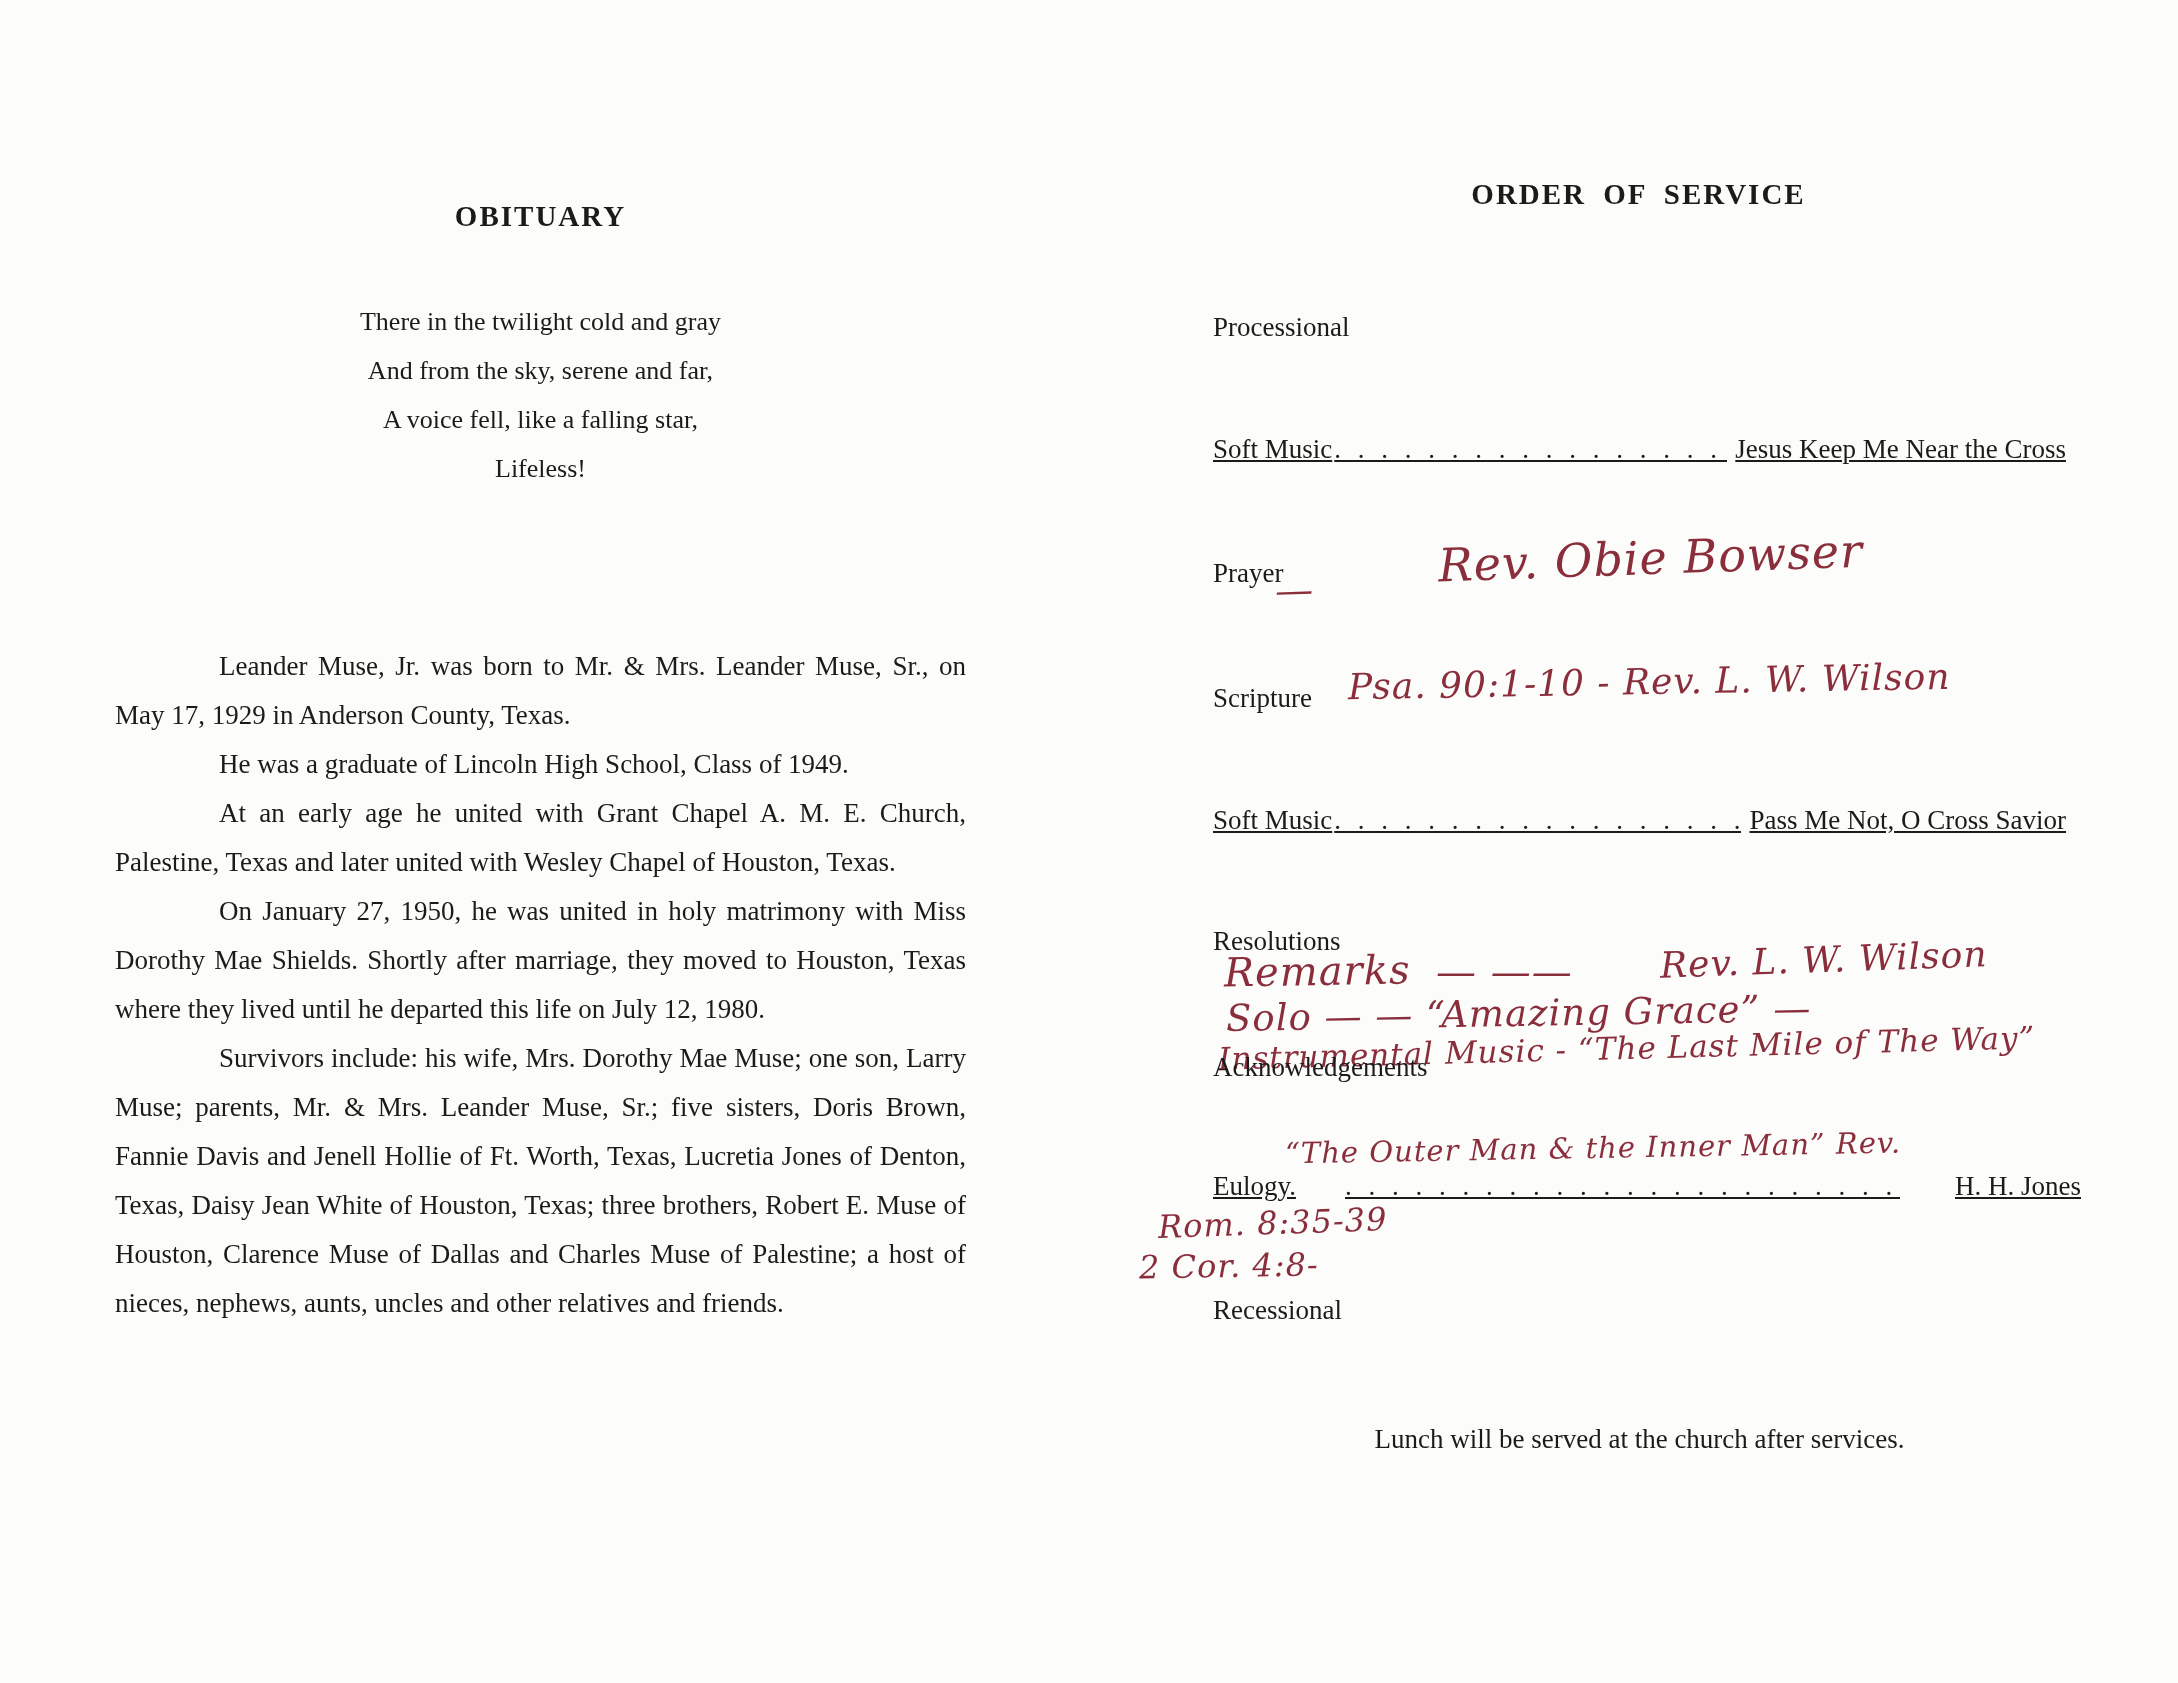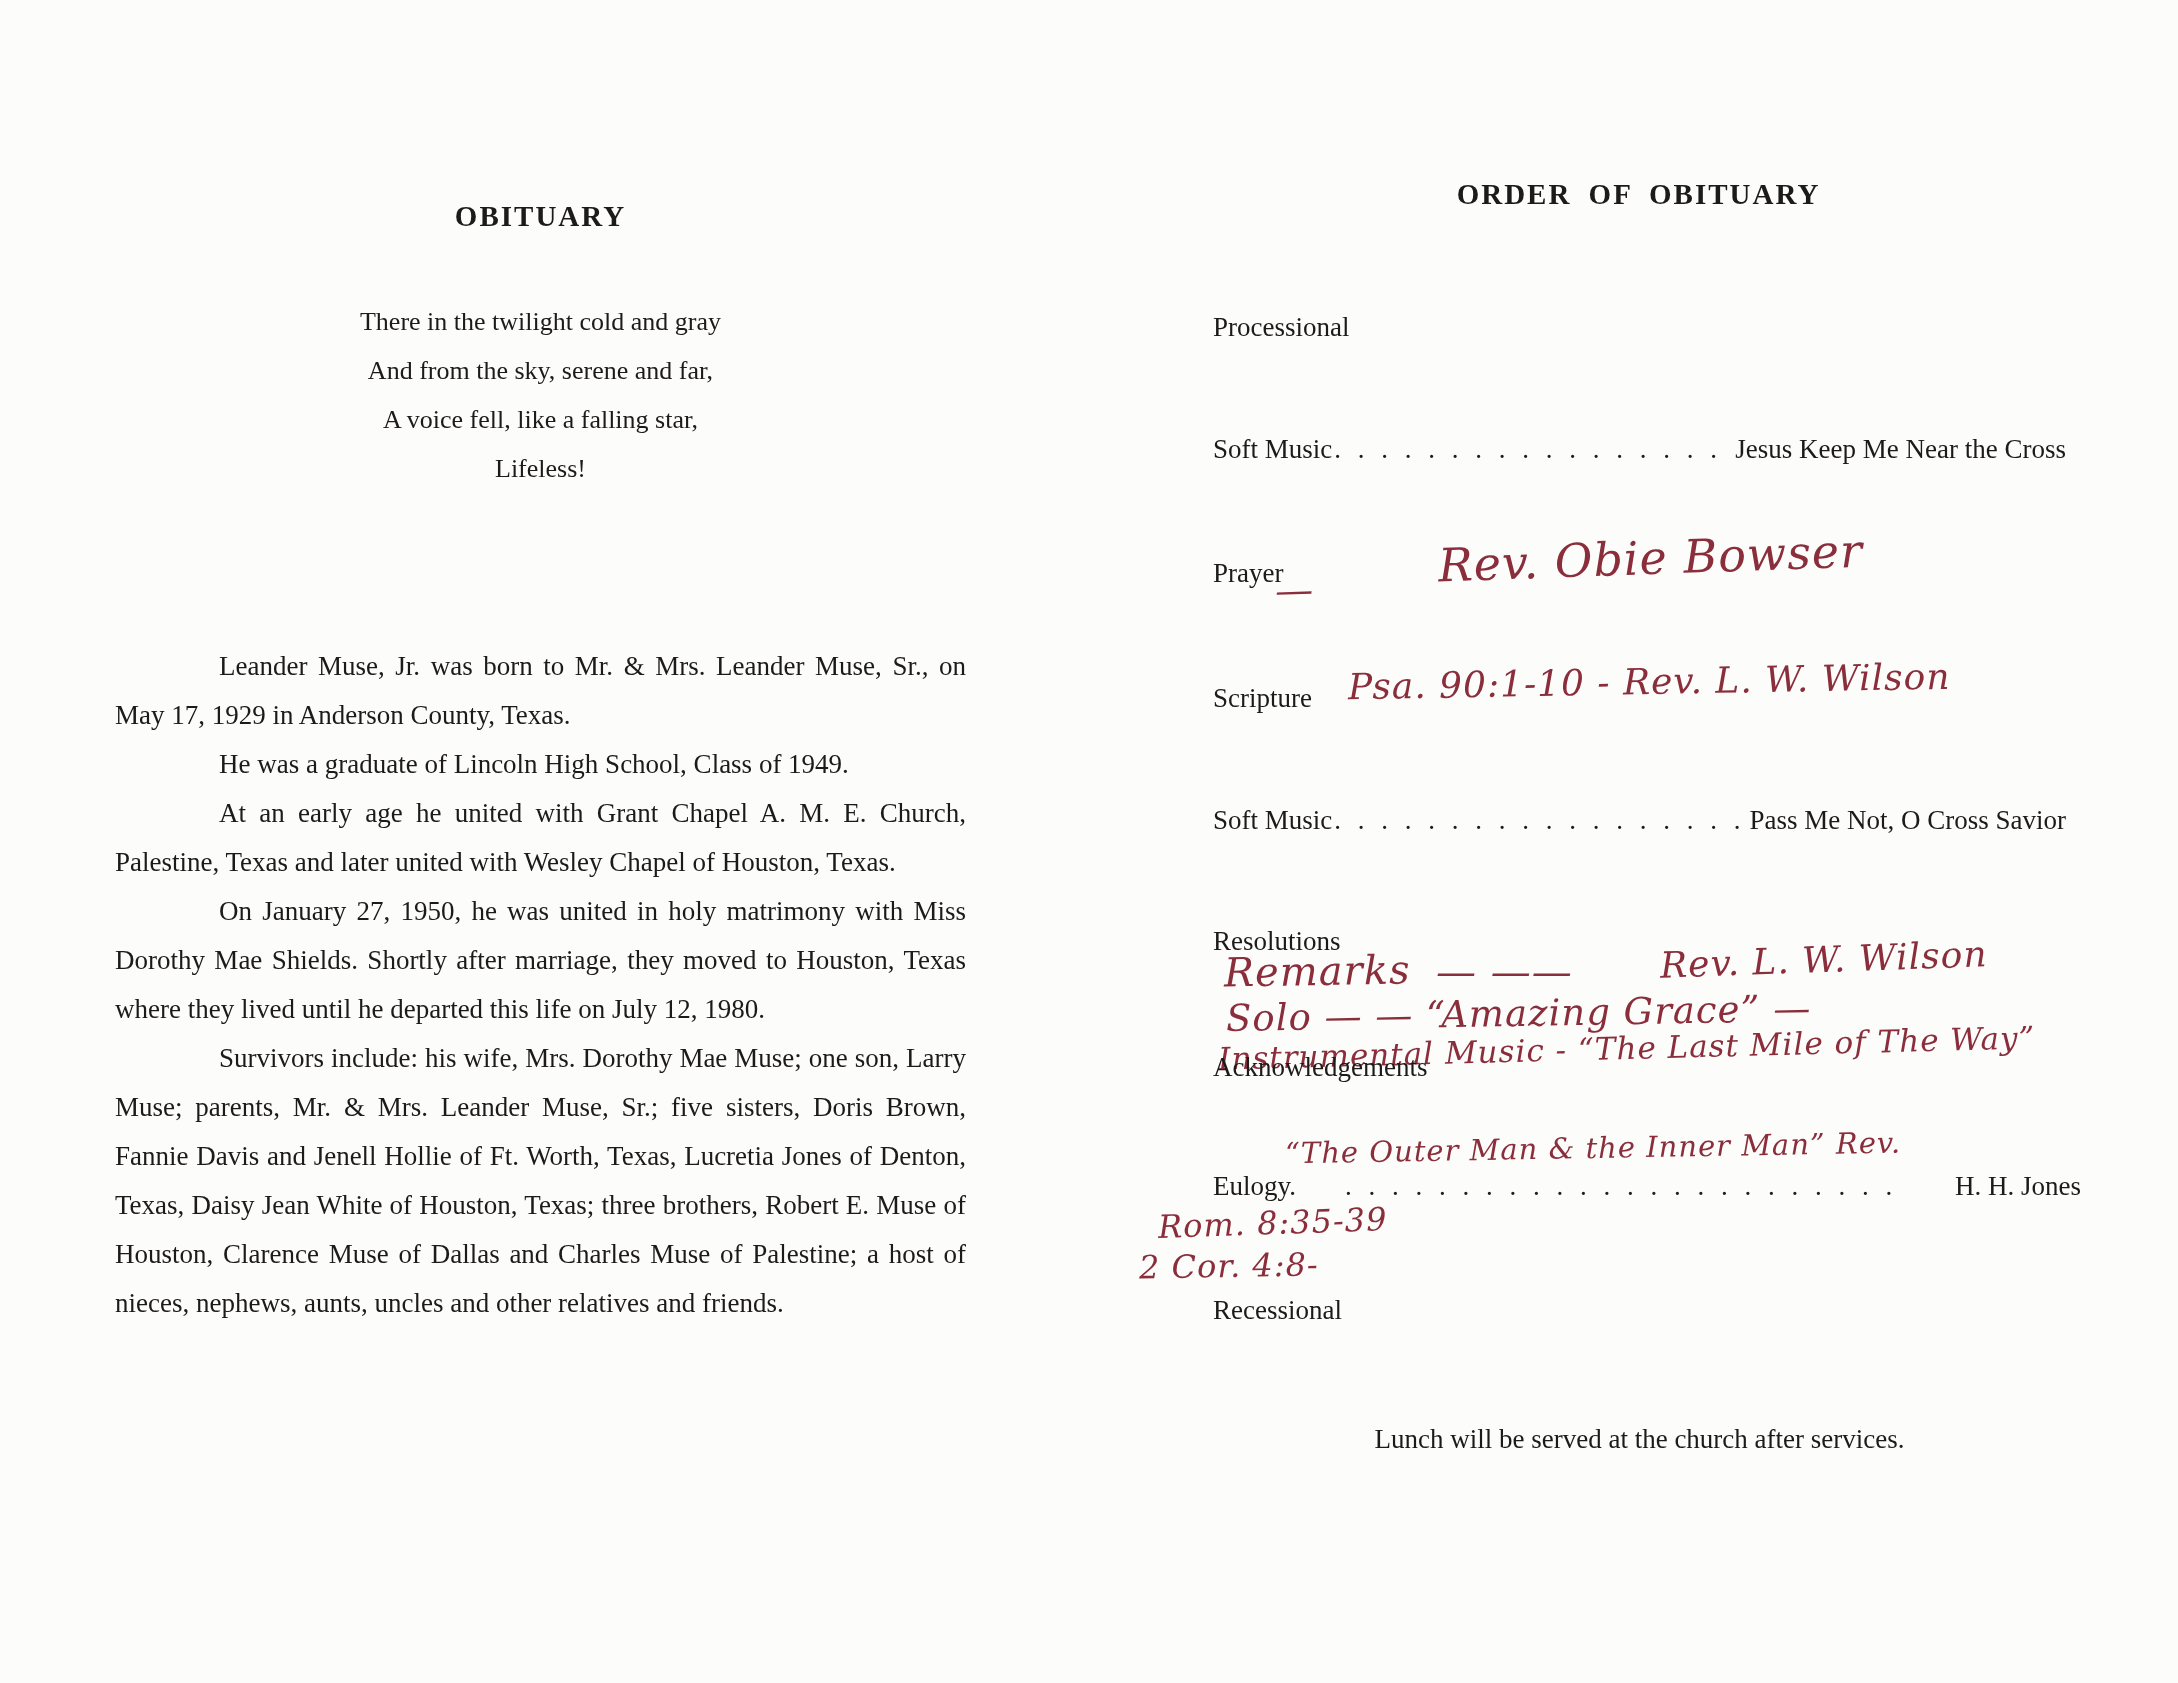--- a/index.html
+++ b/index.html
@@ -45,20 +45,21 @@
   .obit-body p { text-indent: 104px; }
   .os-item {
     position: absolute;
     font-size: 27px;
   }
   .os-line {
     position: absolute;
     display: flex;
     align-items: flex-end;
     font-size: 27px;
+    text-decoration: underline;
   }
   .os-label { flex: 0 0 auto; }
   .leader {
     flex: 1 1 auto;
     overflow: hidden;
     white-space: nowrap;
     letter-spacing: 5px;
     margin: 0 8px 0 2px;
   }
   .os-value { flex: 0 0 auto; white-space: nowrap; }
@@ -99,21 +100,21 @@
       <p>He was a graduate of Lincoln High School, Class of 1949.</p>
       <p>At an early age he united with Grant Chapel A. M. E. Church, Palestine, Texas and later united with Wesley Chapel of Houston, Texas.</p>
       <p>On January 27, 1950, he was united in holy matrimony with Miss Dorothy Mae Shields. Shortly after marriage, they moved to Houston, Texas where they lived until he departed this life on July 12, 1980.</p>
       <p>Survivors include: his wife, Mrs. Dorothy Mae Muse; one son, Larry Muse; parents, Mr. &amp; Mrs. Leander Muse, Sr.; five sisters, Doris Brown, Fannie Davis and Jenell Hollie of Ft. Worth, Texas, Lucretia Jones of Denton, Texas, Daisy Jean White of Houston, Texas; three brothers, Robert E. Muse of Houston, Clarence Muse of Dallas and Charles Muse of Palestine; a host of nieces, nephews, aunts, uncles and other relatives and friends.</p>
     </div>
 
   </section>
 
   <section>
 
-    <h1 class="page-title printed" style="left:1213px; top:178px; width:851px;">ORDER OF OBITUARY</h1>
+    <h1 class="page-title printed" style="left:1213px; top:178px; width:851px;">ORDER OF SERVICE</h1>
 
     <div class="os-item printed" style="left:1213px; top:312px;">Processional</div>
 
     <div class="os-line printed" style="left:1213px; top:434px; width:853px;">
       <span class="os-label">Soft Music</span>
       <span class="leader">. . . . . . . . . . . . . . . . . . . . . . . . . . . . . . . . . . . .</span>
       <span class="os-value">Jesus Keep Me Near the Cross</span>
     </div>
 
     <div class="os-item printed" style="left:1213px; top:558px;">Prayer</div>

